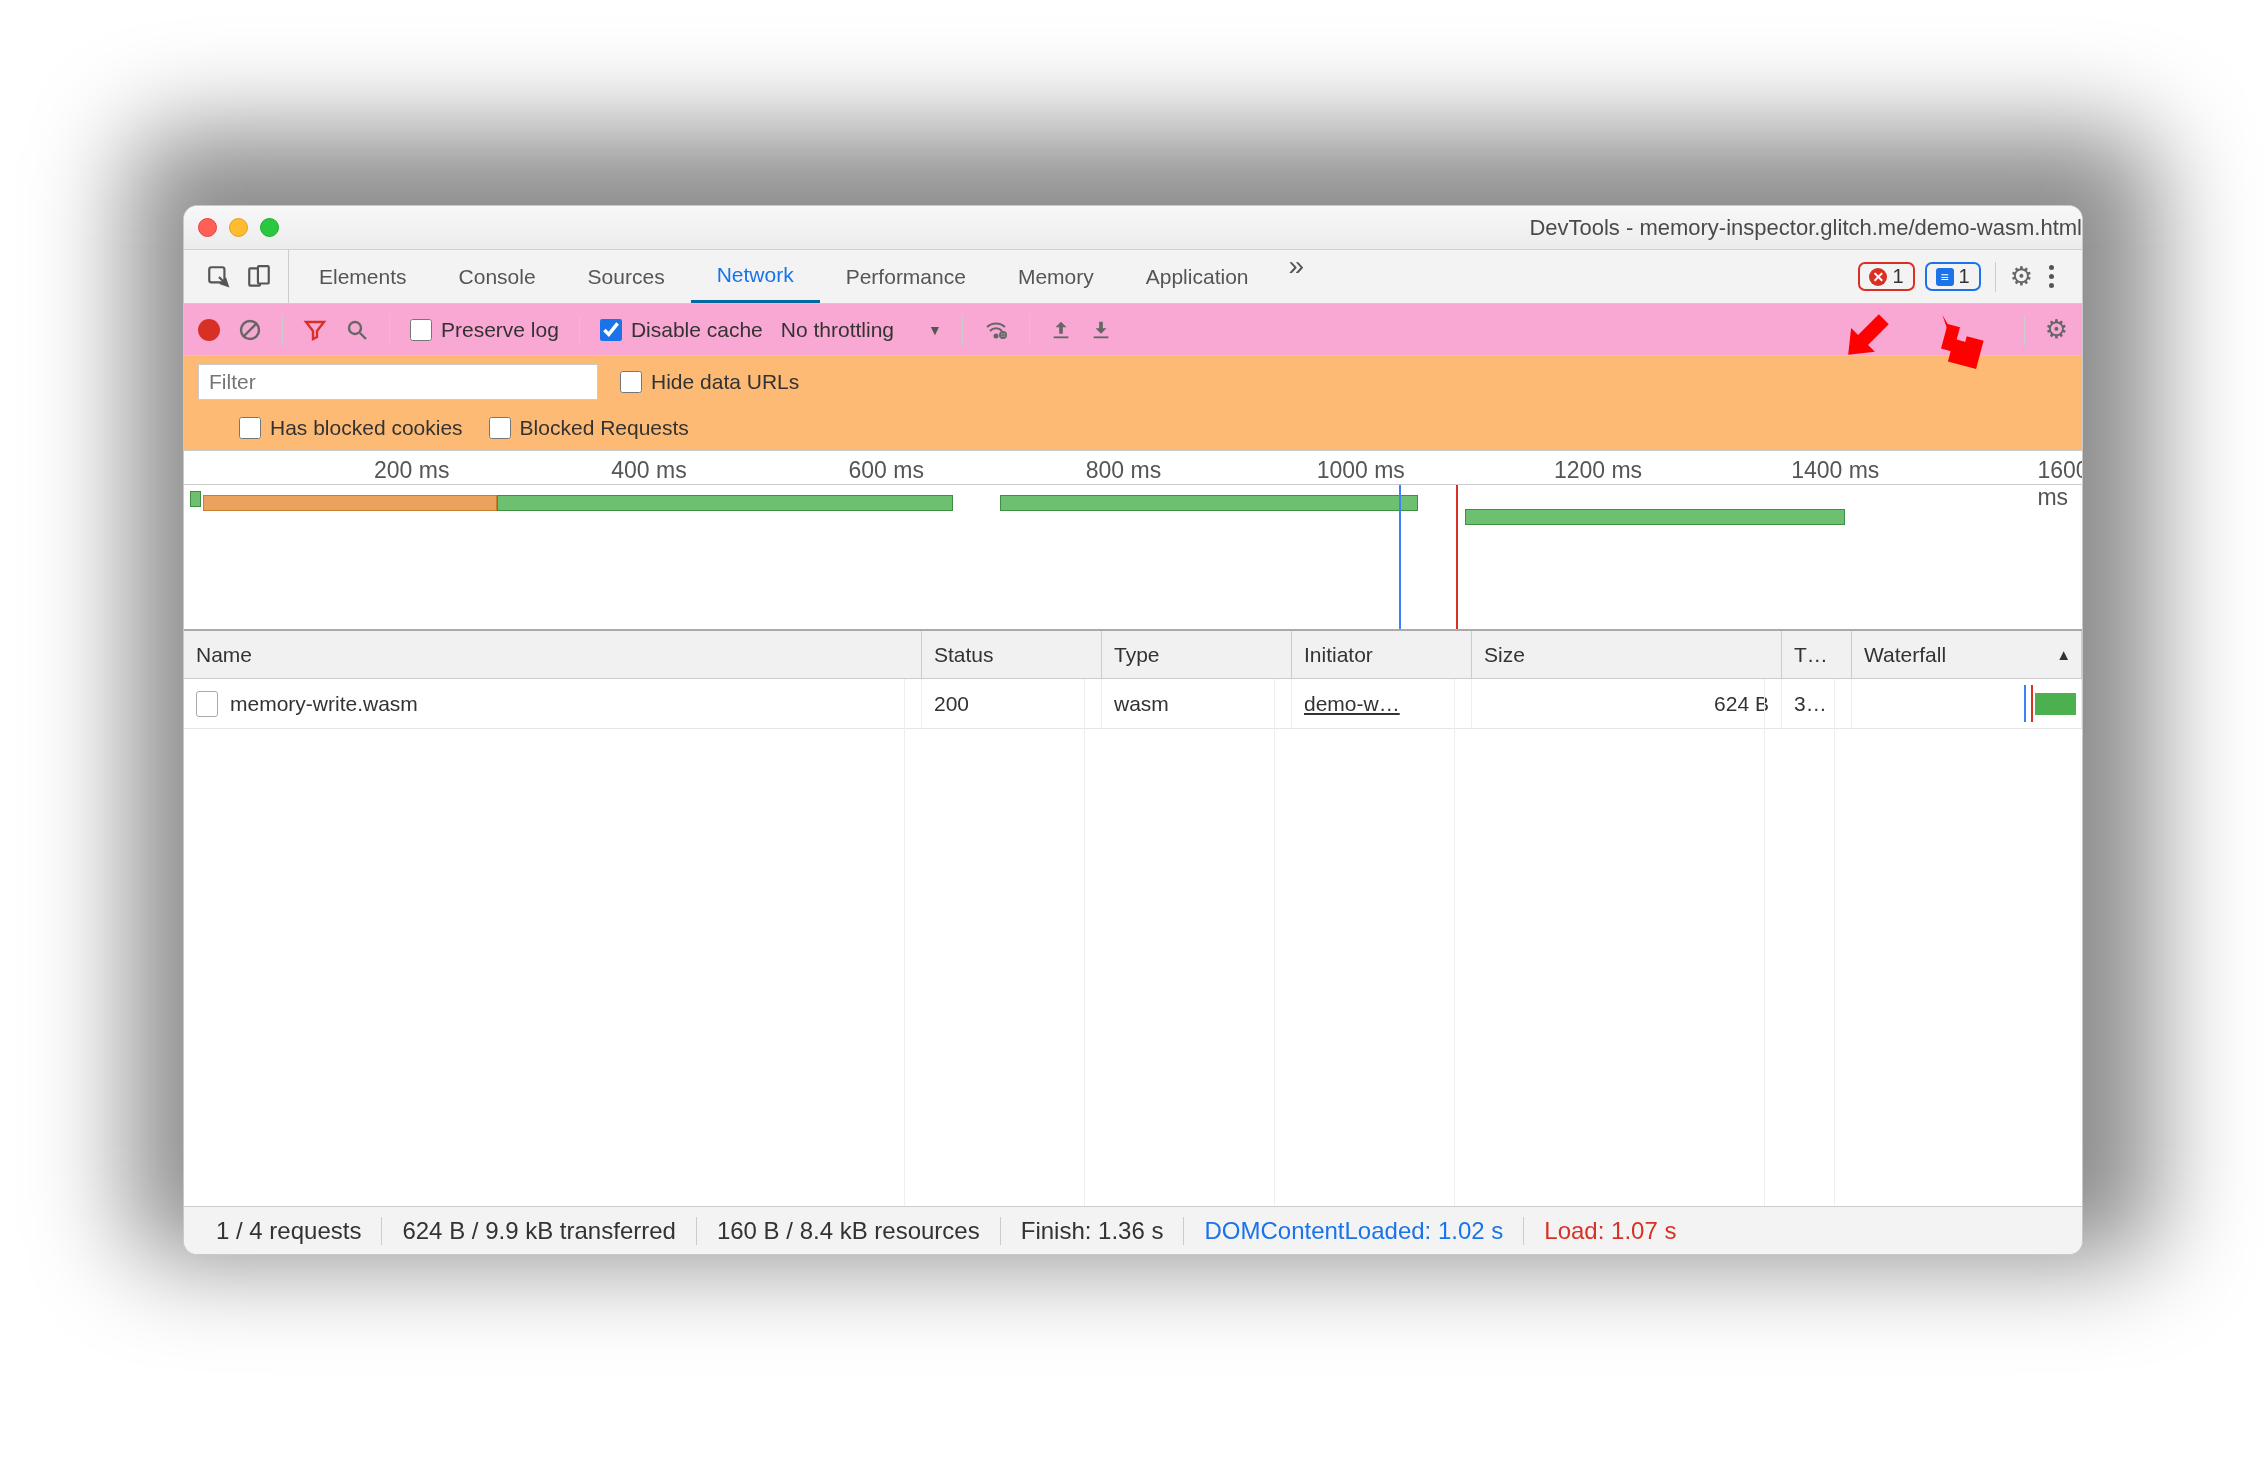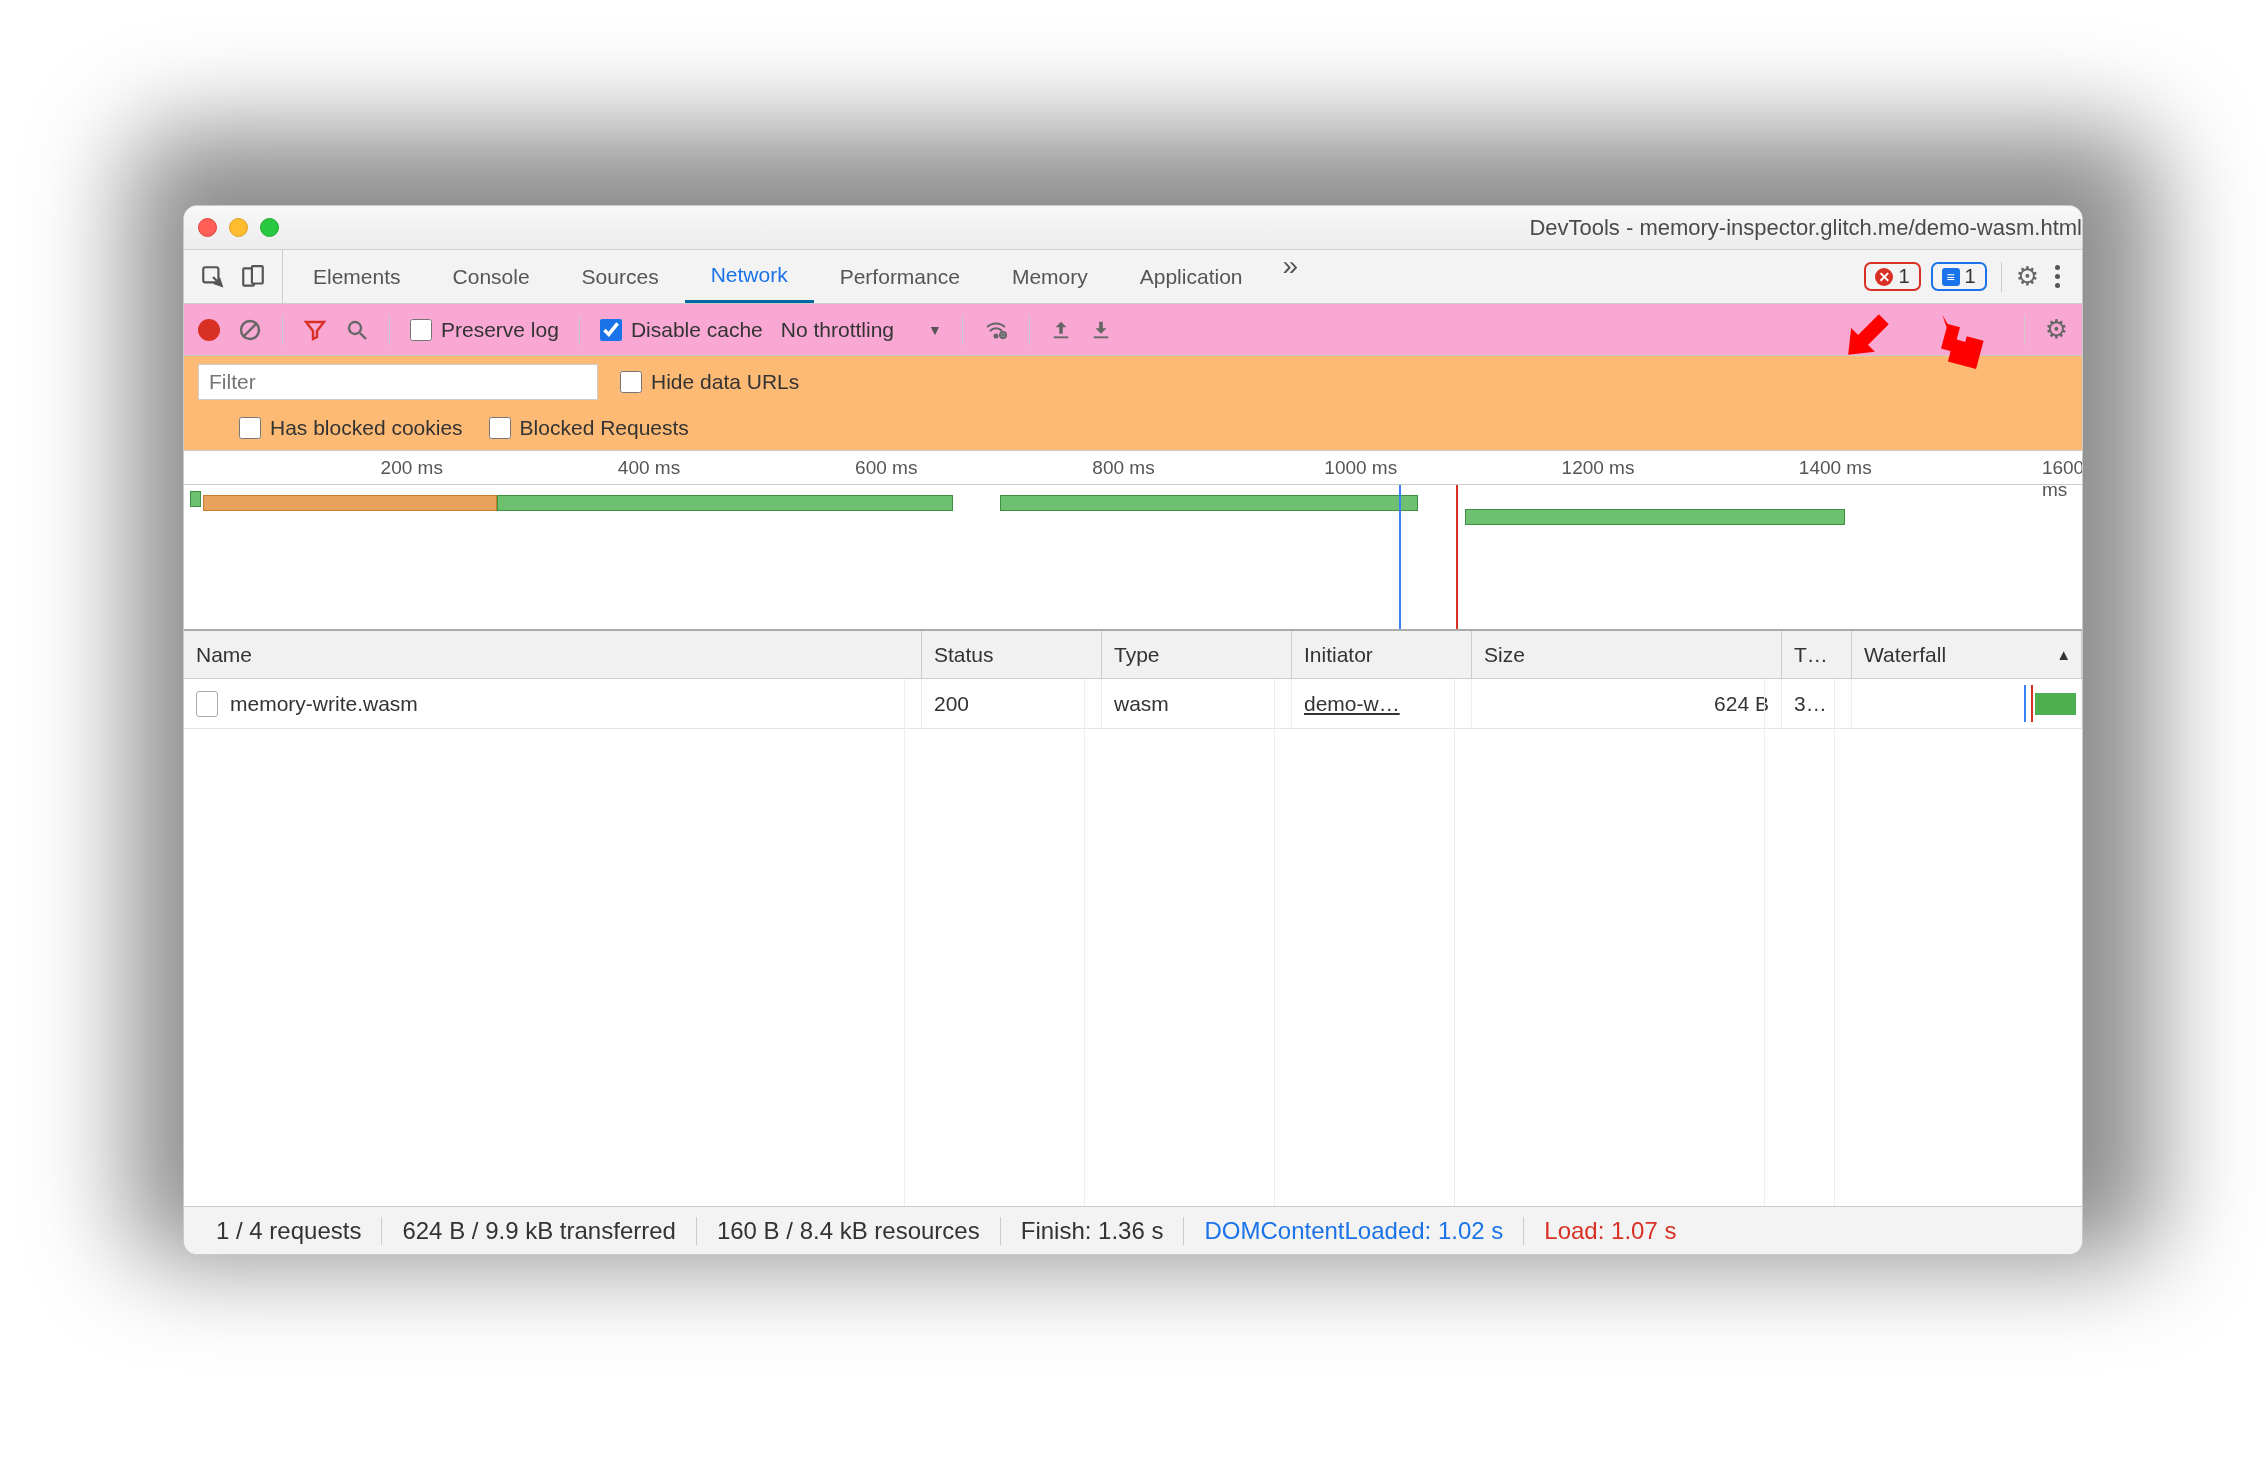--- a/index.html
+++ b/index.html
@@ -57,21 +57,21 @@
   .dot.yellow { background:#febc2e; border:1px solid #dfa023; }
   .dot.green { background:#28c840; border:1px solid #1eab2d; }
   .title { position:absolute; left:0; right:0; text-align:right; font-size:22px; color:#4a4a4a; }
   
   .tabstrip {
     height: 54px;
     background: #f3f3f3;
     border-bottom: 1px solid #ccc;
     display:flex;
     align-items:stretch;
-    padding: 0 10px;
+    padding: 0 16px;
     gap: 4px;
   }
   .ts-left { display:flex; align-items:center; gap:14px; padding: 0 16px 0 6px; border-right:1px solid #ccc;}
   .tabs { display:flex; align-items:stretch; }
   .tab {
     padding: 0 26px;
     display:flex; align-items:center;
     color:#555;
     cursor:pointer;
   }
@@ -135,21 +135,21 @@
     font-size:60px; color:#f00; font-weight:bold;
     transform: rotate(15deg);
   }
   
   .overview {
     height: 180px;
     border-bottom:2px solid #aaa;
     position:relative;
     background:#fff;
   }
-  .ov-ruler { height:34px; border-bottom:1px solid #ccc; position:relative; font-size:19px; color:#555;}
+  .ov-ruler { height:34px; border-bottom:1px solid #ccc; position:relative; font-size:23px; color:#555;}
   .ov-tick { position:absolute; top:6px; transform:translateX(-50%);}
   .ov-body { position:absolute; left:0; right:0; top:34px; bottom:0; }
   .ov-bar { position:absolute; height:16px; top:10px;}
   .ov-bar.orange { background:#e9a35f; border:1px solid #c87d2f; }
   .ov-bar.green { background:#6ec071; border:1px solid #3e8f42; }
   .ov-line-blue { position:absolute; top:0; bottom:0; width:2px; background:#3b82f6;}
   .ov-line-red { position:absolute; top:0; bottom:0; width:2px; background:#d93025;}
   
   .tablewrap { flex:1; overflow:hidden; background:#fff; display:flex; flex-direction:column;}
   .thead { display:flex; height:48px; background:#f1f1f1; border-bottom:1px solid #ccc;}

